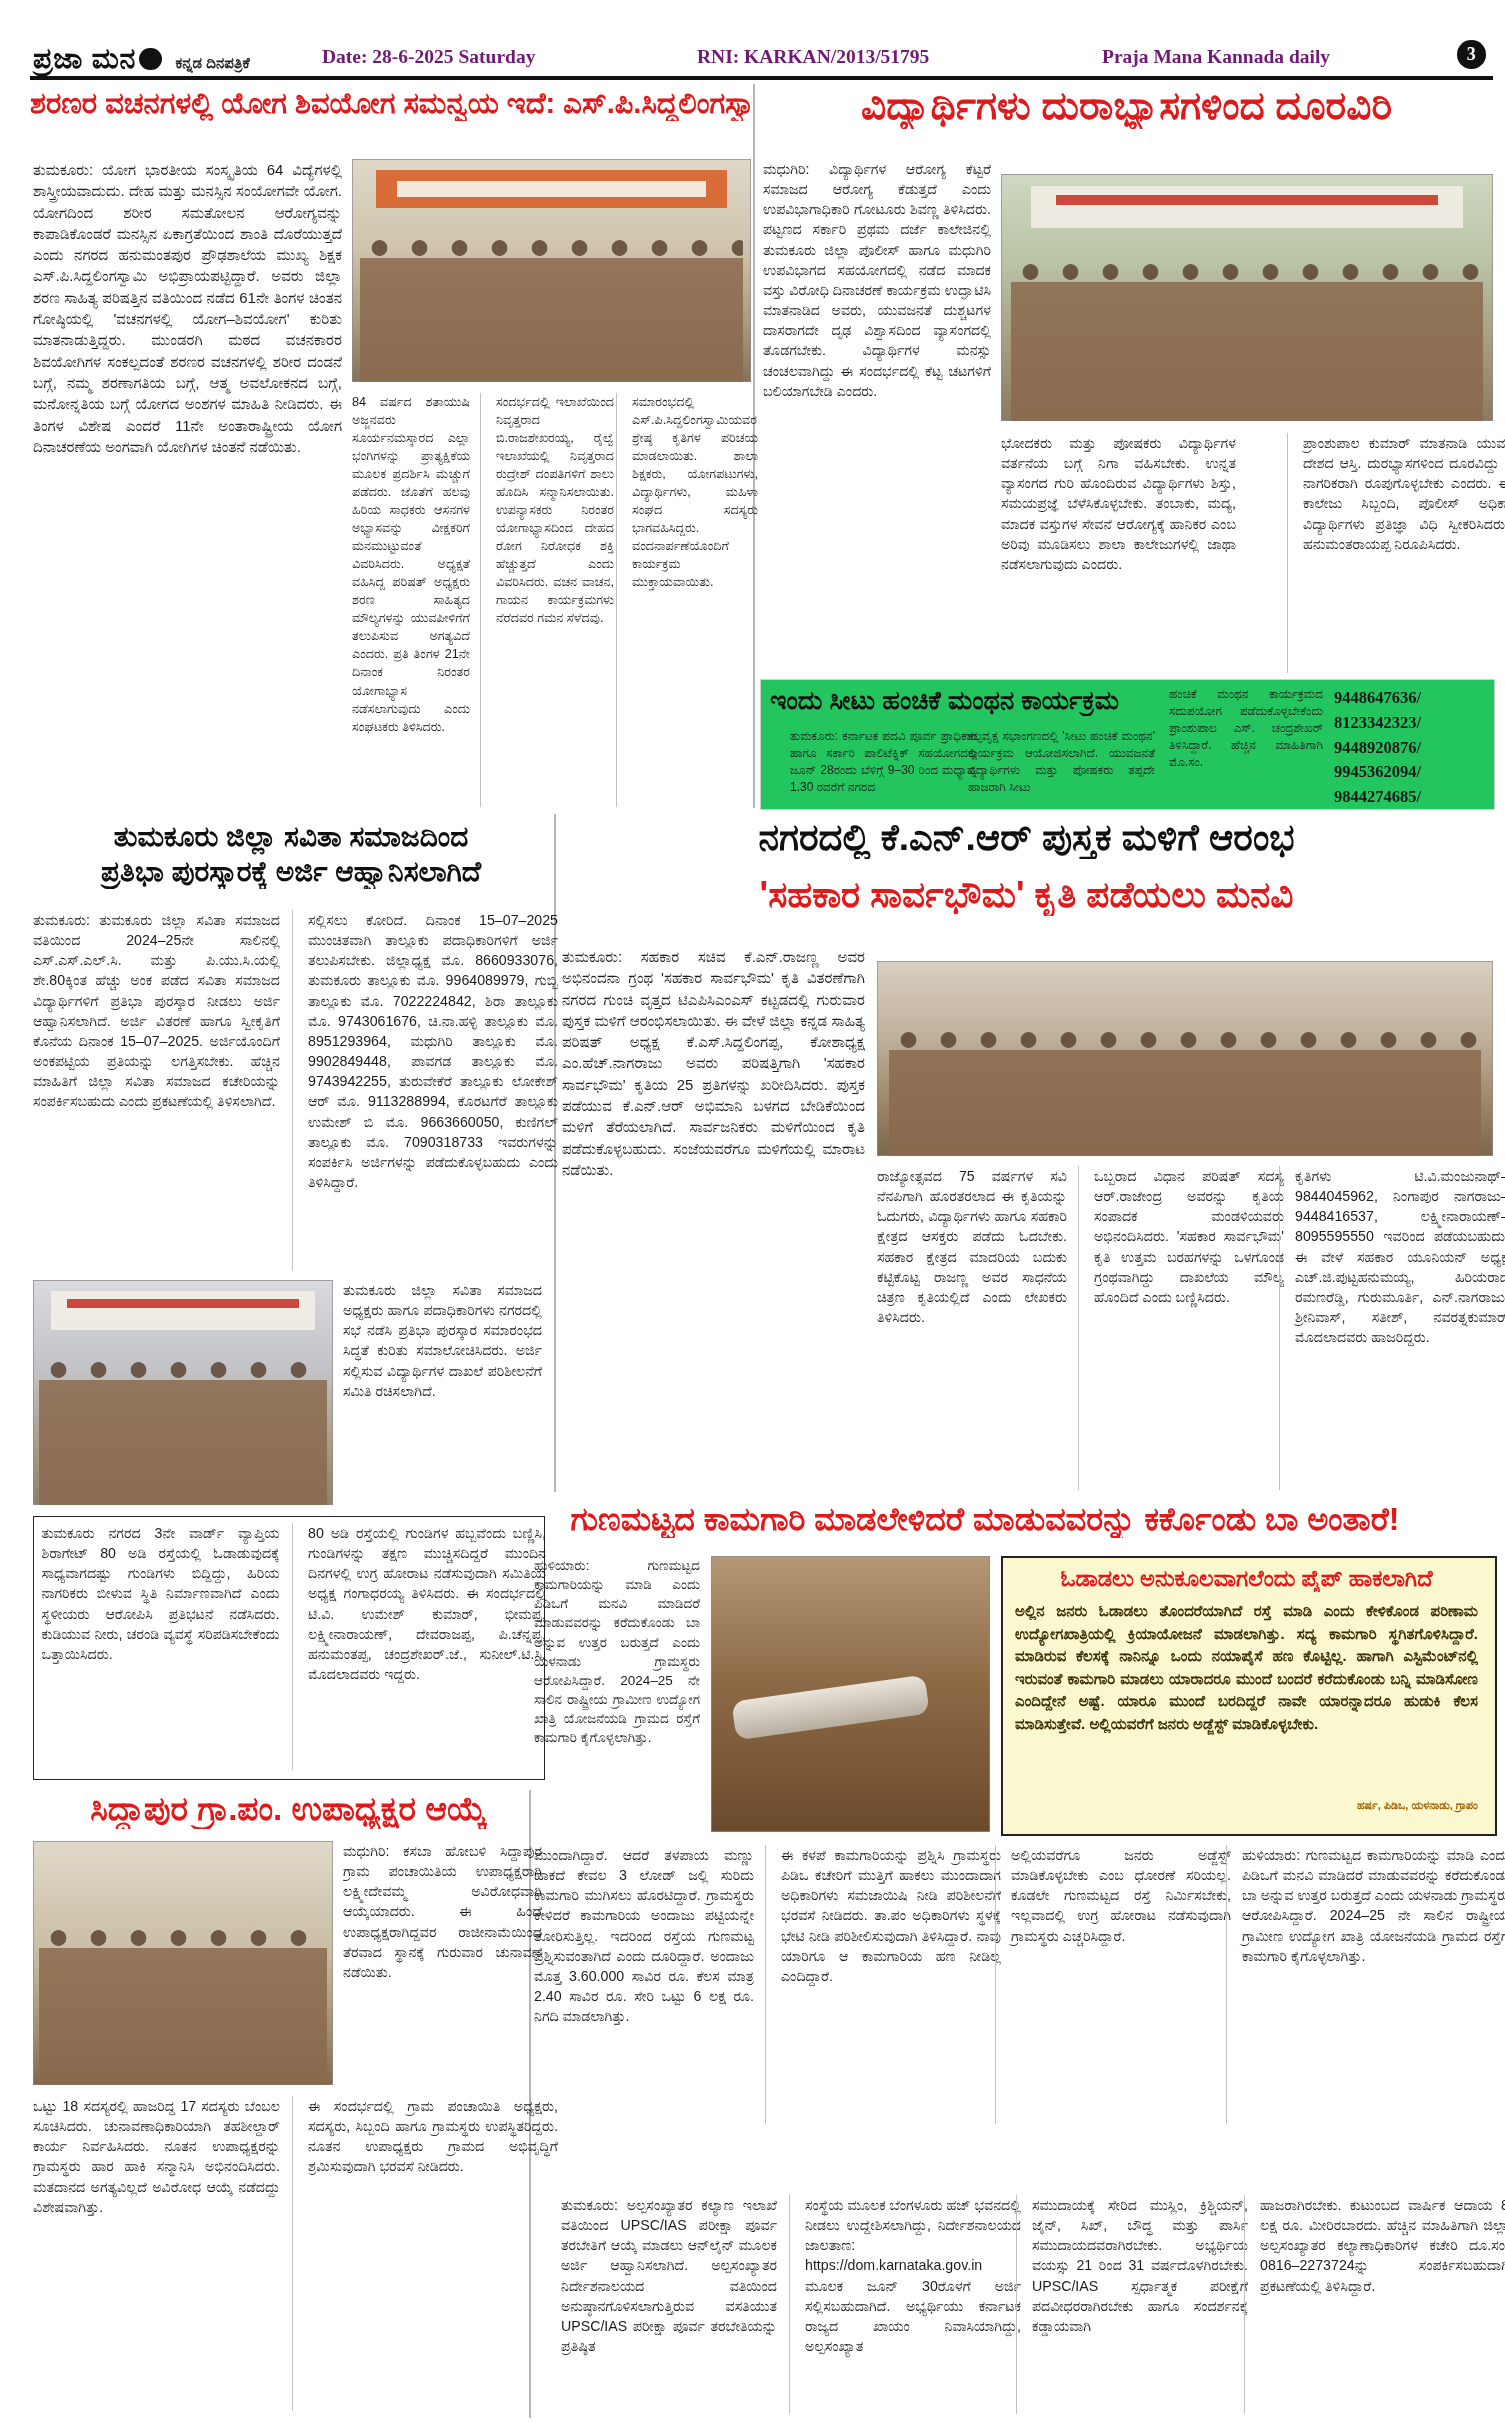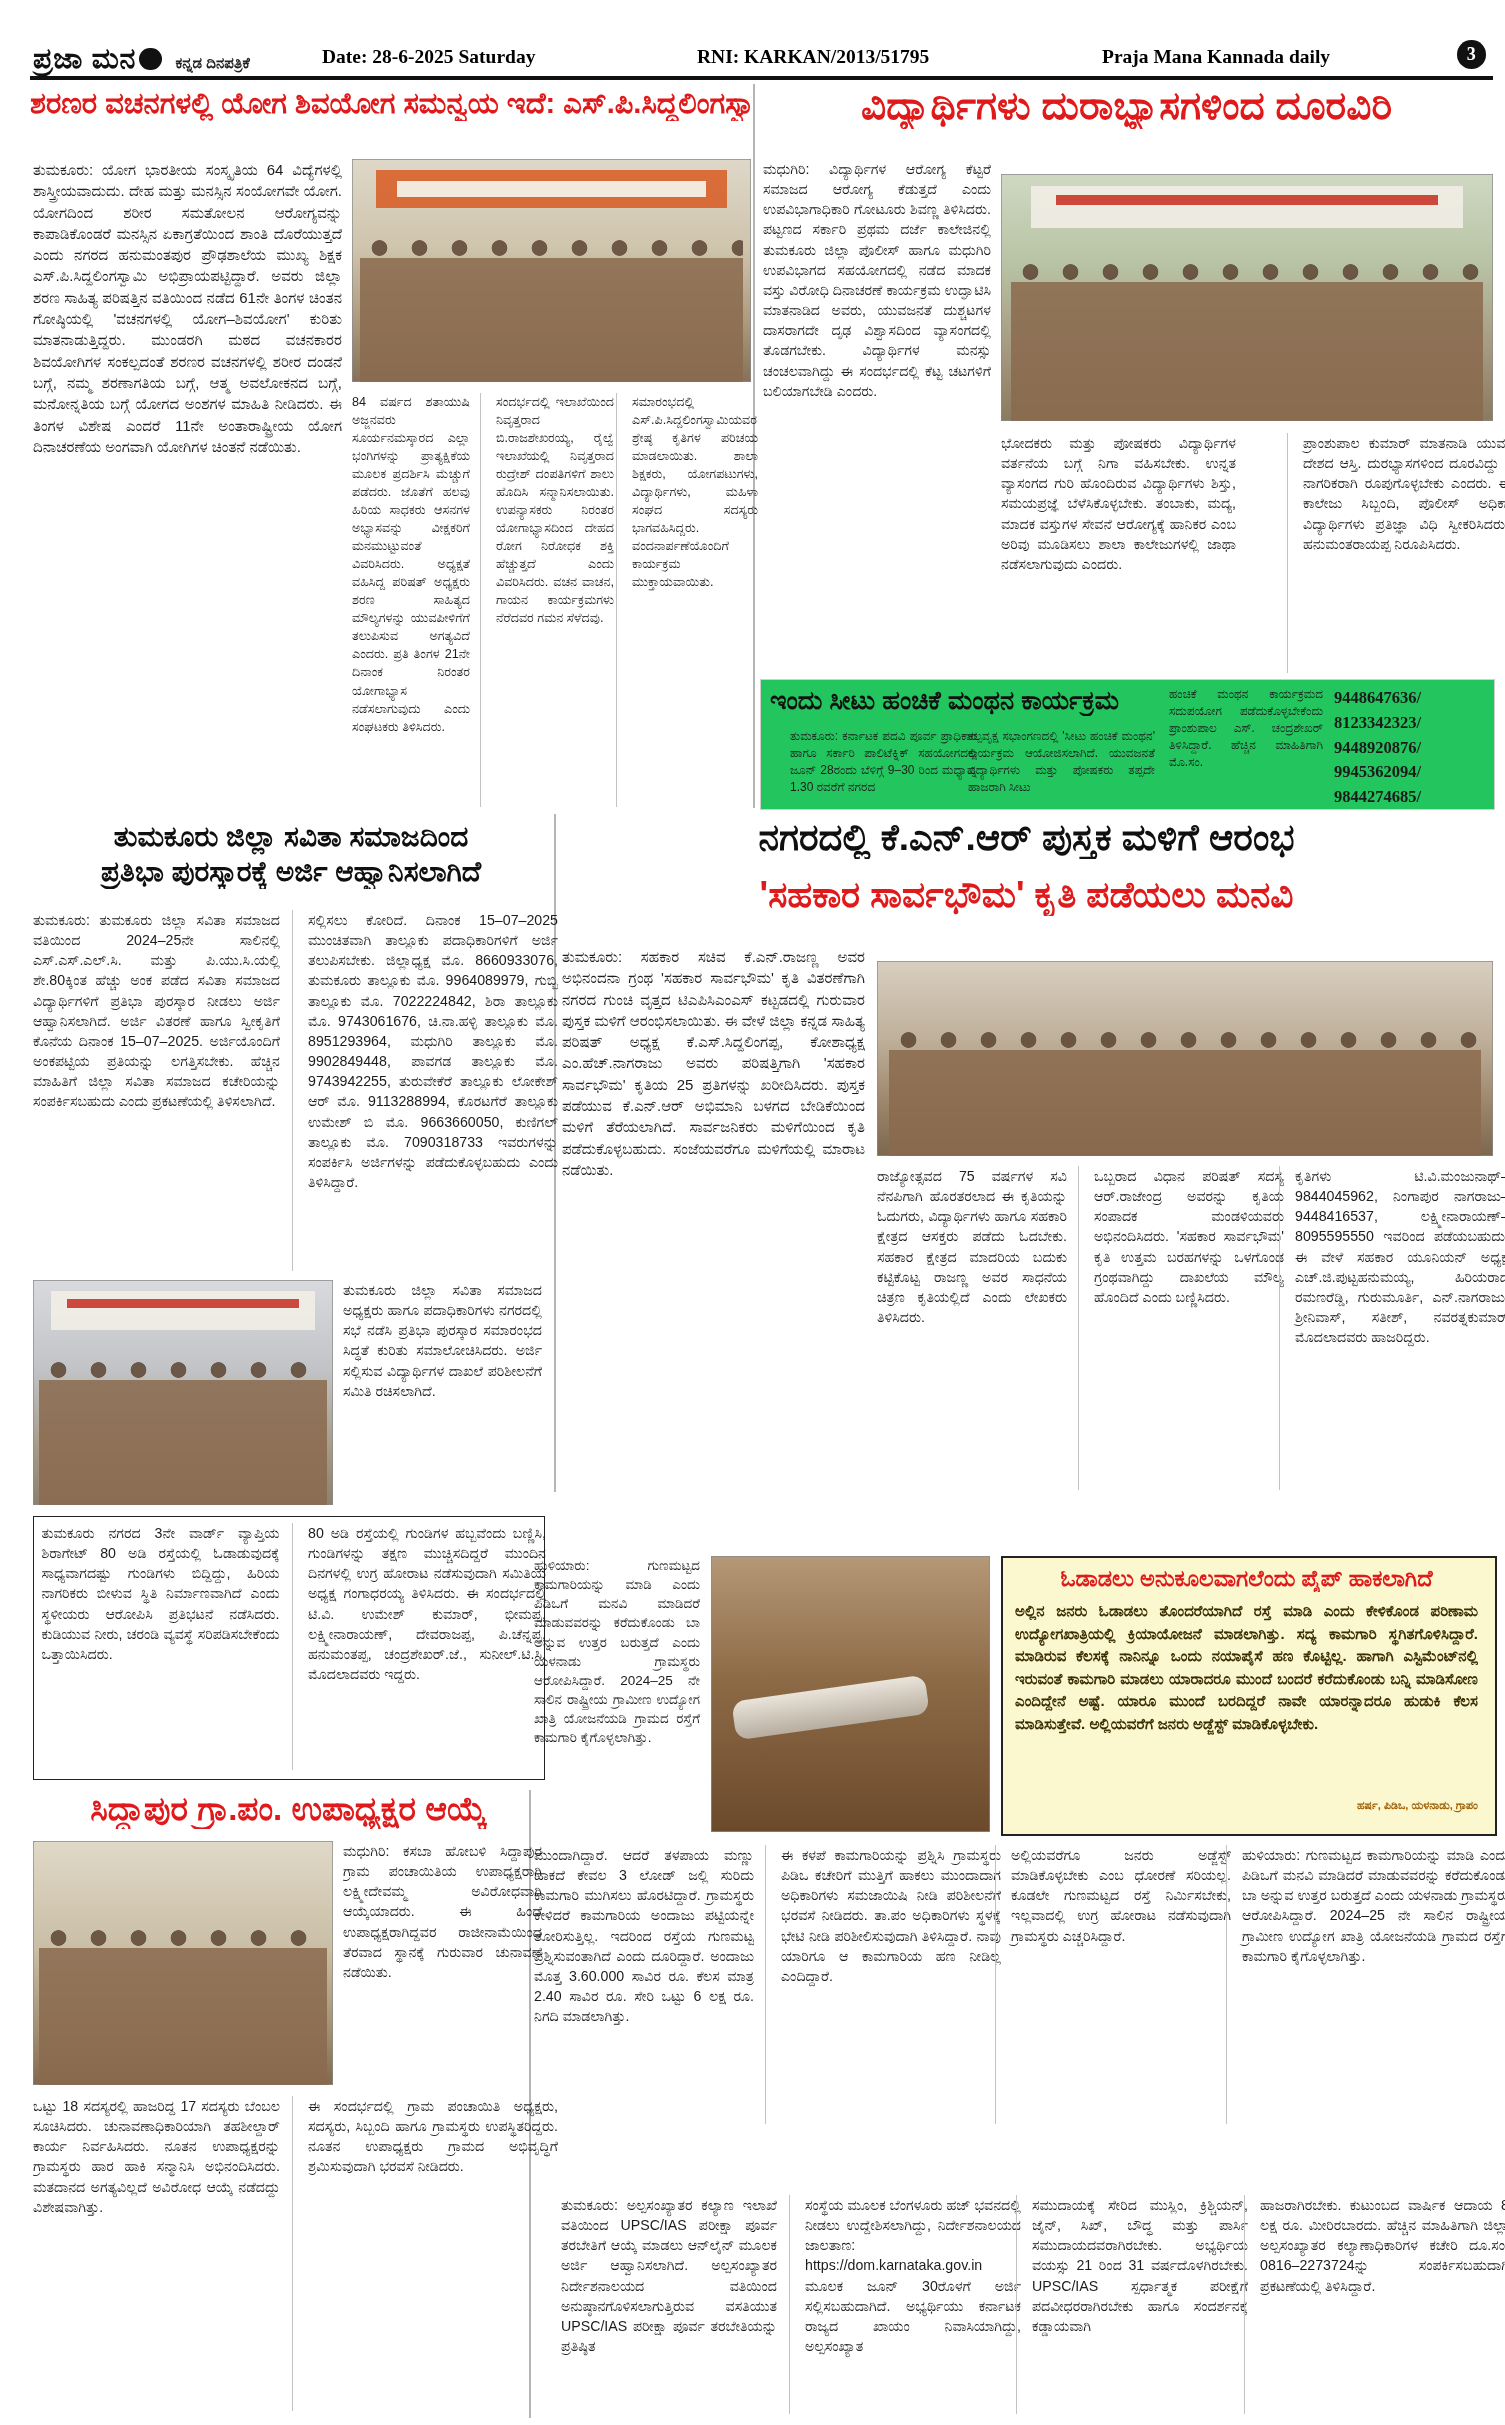--- a/index.html
+++ b/index.html
@@ -3,21 +3,21 @@
 <meta charset="utf-8">
 <style>
   html,body{margin:0;padding:0;background:#e8e8e8;}
   #paper{position:relative;width:1505px;height:2426px;background:#ffffff;margin:0 auto;overflow:hidden;
          font-family:"Liberation Sans","DejaVu Sans",sans-serif;color:#1b1b1b;}
   .abs{position:absolute;}
   
   .mast-logo{font-size:28.5px;font-weight:bold;color:#111;letter-spacing:0.7px;}
   .mast-logo .mark{display:inline-block;width:22.5px;height:22.5px;background:#111;border-radius:50%;vertical-align:-2.2px;margin:0 3px;}
   .mast-sub{font-size:15px;color:#222;font-weight:bold;}
-  .mast-meta{font-family:"Liberation Serif","DejaVu Serif",serif;font-weight:bold;font-size:19.5px;color:#000000;}
+  .mast-meta{font-family:"Liberation Serif","DejaVu Serif",serif;font-weight:bold;font-size:19.5px;color:#701a75;}
   .page-badge{width:28.5px;height:28.5px;border-radius:50%;background:#111;color:#fff;text-align:center;line-height:28.5px;
               font-size:18px;font-weight:bold;font-family:"Liberation Serif",serif;}
   .rule{background:#111;}
   .vrule{background:#b5b5b5;width:1.5px;}
   
   .hl{font-weight:bold;text-align:center;white-space:nowrap;overflow:hidden;}
   .hl-red{color:#e01a1a;}
   .hl-black{color:#101010;}
   .hl-wrap{white-space:normal;line-height:1.25;}
   
@@ -113,20 +113,21 @@
   </div>
 
   <div class="abs hl hl-black" style="left:558px;top:817px;width:937px;font-size:37px;">ನಗರದಲ್ಲಿ ಕೆ.ಎನ್.ಆರ್ ಪುಸ್ತಕ ಮಳಿಗೆ ಆರಂಭ</div>
   <div class="abs hl hl-red" style="left:558px;top:874px;width:937px;font-size:36px;">'ಸಹಕಾರ ಸಾರ್ವಭೌಮ' ಕೃತಿ ಪಡೆಯಲು ಮನವಿ</div>
   <div class="abs col" style="left:562px;top:946px;width:303px;height:544px;font-size:15px;">ತುಮಕೂರು: ಸಹಕಾರ ಸಚಿವ ಕೆ.ಎನ್.ರಾಜಣ್ಣ ಅವರ ಅಭಿನಂದನಾ ಗ್ರಂಥ 'ಸಹಕಾರ ಸಾರ್ವಭೌಮ' ಕೃತಿ ವಿತರಣೆಗಾಗಿ ನಗರದ ಗುಂಚಿ ವೃತ್ತದ ಟಿಎಪಿಸಿಎಂಎಸ್ ಕಟ್ಟಡದಲ್ಲಿ ಗುರುವಾರ ಪುಸ್ತಕ ಮಳಿಗೆ ಆರಂಭಿಸಲಾಯಿತು. ಈ ವೇಳೆ ಜಿಲ್ಲಾ ಕನ್ನಡ ಸಾಹಿತ್ಯ ಪರಿಷತ್ ಅಧ್ಯಕ್ಷ ಕೆ.ಎಸ್.ಸಿದ್ದಲಿಂಗಪ್ಪ, ಕೋಶಾಧ್ಯಕ್ಷ ಎಂ.ಹೆಚ್.ನಾಗರಾಜು ಅವರು ಪರಿಷತ್ತಿಗಾಗಿ 'ಸಹಕಾರ ಸಾರ್ವಭೌಮ' ಕೃತಿಯ 25 ಪ್ರತಿಗಳನ್ನು ಖರೀದಿಸಿದರು. ಪುಸ್ತಕ ಪಡೆಯುವ ಕೆ.ಎನ್.ಆರ್ ಅಭಿಮಾನಿ ಬಳಗದ ಬೇಡಿಕೆಯಿಂದ ಮಳಿಗೆ ತೆರೆಯಲಾಗಿದೆ. ಸಾರ್ವಜನಿಕರು ಮಳಿಗೆಯಿಂದ ಕೃತಿ ಪಡೆದುಕೊಳ್ಳಬಹುದು. ಸಂಜೆಯವರೆಗೂ ಮಳಿಗೆಯಲ್ಲಿ ಮಾರಾಟ ನಡೆಯಿತು.</div>
   <div class="abs photo ph-stall" style="left:877px;top:961px;width:616px;height:195px;" title="book-stall-opening-group-photo"></div>
   <div class="abs col" style="left:877px;top:1166px;width:190px;height:324px;">ರಾಜ್ಯೋತ್ಸವದ 75 ವರ್ಷಗಳ ಸವಿ ನೆನಪಿಗಾಗಿ ಹೊರತರಲಾದ ಈ ಕೃತಿಯನ್ನು ಓದುಗರು, ವಿದ್ಯಾರ್ಥಿಗಳು ಹಾಗೂ ಸಹಕಾರಿ ಕ್ಷೇತ್ರದ ಆಸಕ್ತರು ಪಡೆದು ಓದಬೇಕು. ಸಹಕಾರ ಕ್ಷೇತ್ರದ ಮಾದರಿಯ ಬದುಕು ಕಟ್ಟಿಕೊಟ್ಟ ರಾಜಣ್ಣ ಅವರ ಸಾಧನೆಯ ಚಿತ್ರಣ ಕೃತಿಯಲ್ಲಿದೆ ಎಂದು ಲೇಖಕರು ತಿಳಿಸಿದರು.</div>
   <div class="abs col rl" style="left:1078px;top:1166px;width:190px;height:324px;">ಒಬ್ಬರಾದ ವಿಧಾನ ಪರಿಷತ್ ಸದಸ್ಯ ಆರ್.ರಾಜೇಂದ್ರ ಅವರನ್ನು ಕೃತಿಯ ಸಂಪಾದಕ ಮಂಡಳಿಯವರು ಅಭಿನಂದಿಸಿದರು. 'ಸಹಕಾರ ಸಾರ್ವಭೌಮ' ಕೃತಿ ಉತ್ತಮ ಬರಹಗಳನ್ನು ಒಳಗೊಂಡ ಗ್ರಂಥವಾಗಿದ್ದು ದಾಖಲೆಯ ಮೌಲ್ಯ ಹೊಂದಿದೆ ಎಂದು ಬಣ್ಣಿಸಿದರು.</div>
   <div class="abs col rl" style="left:1279px;top:1166px;width:214px;height:324px;">ಕೃತಿಗಳು ಟಿ.ವಿ.ಮಂಜುನಾಥ್–9844045962, ನಿಂಗಾಪುರ ನಾಗರಾಜು–9448416537, ಲಕ್ಷ್ಮೀನಾರಾಯಣ್–8095595550 ಇವರಿಂದ ಪಡೆಯಬಹುದು. ಈ ವೇಳೆ ಸಹಕಾರ ಯೂನಿಯನ್ ಅಧ್ಯಕ್ಷ ಎಚ್.ಜಿ.ಪುಟ್ಟಹನುಮಯ್ಯ, ಹಿರಿಯರಾದ ರಮಣರೆಡ್ಡಿ, ಗುರುಮೂರ್ತಿ, ಎನ್.ನಾಗರಾಜು, ಶ್ರೀನಿವಾಸ್, ಸತೀಶ್, ನವರತ್ನಕುಮಾರ್ ಮೊದಲಾದವರು ಹಾಜರಿದ್ದರು.</div>
 
+  <div class="abs hl hl-red" style="left:465px;top:1501px;width:1040px;font-size:32px;">ಗುಣಮಟ್ಟದ ಕಾಮಗಾರಿ ಮಾಡಲೇಳಿದರೆ ಮಾಡುವವರನ್ನು ಕರ್ಕೊಂಡು ಬಾ ಅಂತಾರೆ!</div>
   <div class="abs col" style="left:534px;top:1556px;width:166px;height:277px;font-size:13.5px;">ಹುಳಿಯಾರು: ಗುಣಮಟ್ಟದ ಕಾಮಗಾರಿಯನ್ನು ಮಾಡಿ ಎಂದು ಪಿಡಿಒಗೆ ಮನವಿ ಮಾಡಿದರೆ ಮಾಡುವವರನ್ನು ಕರೆದುಕೊಂಡು ಬಾ ಅನ್ನುವ ಉತ್ತರ ಬರುತ್ತದೆ ಎಂದು ಯಳನಾಡು ಗ್ರಾಮಸ್ಥರು ಆರೋಪಿಸಿದ್ದಾರೆ. 2024–25 ನೇ ಸಾಲಿನ ರಾಷ್ಟ್ರೀಯ ಗ್ರಾಮೀಣ ಉದ್ಯೋಗ ಖಾತ್ರಿ ಯೋಜನೆಯಡಿ ಗ್ರಾಮದ ರಸ್ತೆಗೆ ಕಾಮಗಾರಿ ಕೈಗೊಳ್ಳಲಾಗಿತ್ತು.</div>
   <div class="abs photo ph-mud" style="left:711px;top:1556px;width:279px;height:276px;" title="muddy-road-with-pipe"></div>
   <div class="abs yellowbox" style="left:1001px;top:1556px;width:492px;height:276px;">
     <div class="abs yb-title" style="left:7.5px;top:7.5px;width:472px;">ಓಡಾಡಲು ಅನುಕೂಲವಾಗಲೆಂದು ಪೈಪ್ ಹಾಕಲಾಗಿದೆ</div>
     <div class="abs yb-body" style="left:12px;top:42px;width:463px;height:195px;">ಅಲ್ಲಿನ ಜನರು ಓಡಾಡಲು ತೊಂದರೆಯಾಗಿದೆ ರಸ್ತೆ ಮಾಡಿ ಎಂದು ಕೇಳಿಕೊಂಡ ಪರಿಣಾಮ ಉದ್ಯೋಗಖಾತ್ರಿಯಲ್ಲಿ ಕ್ರಿಯಾಯೋಜನೆ ಮಾಡಲಾಗಿತ್ತು. ಸದ್ಯ ಕಾಮಗಾರಿ ಸ್ಥಗಿತಗೊಳಿಸಿದ್ದಾರೆ. ಮಾಡಿರುವ ಕೆಲಸಕ್ಕೆ ನಾನಿನ್ನೂ ಒಂದು ನಯಾಪೈಸೆ ಹಣ ಕೊಟ್ಟಿಲ್ಲ. ಹಾಗಾಗಿ ಎಸ್ಟಿಮೆಂಟ್‌ನಲ್ಲಿ ಇರುವಂತೆ ಕಾಮಗಾರಿ ಮಾಡಲು ಯಾರಾದರೂ ಮುಂದೆ ಬಂದರೆ ಕರೆದುಕೊಂಡು ಬನ್ನಿ ಮಾಡಿಸೋಣ ಎಂದಿದ್ದೇನೆ ಅಷ್ಟೆ. ಯಾರೂ ಮುಂದೆ ಬರದಿದ್ದರೆ ನಾವೇ ಯಾರನ್ನಾದರೂ ಹುಡುಕಿ ಕೆಲಸ ಮಾಡಿಸುತ್ತೇವೆ. ಅಲ್ಲಿಯವರೆಗೆ ಜನರು ಅಡ್ಜೆಸ್ಟ್ ಮಾಡಿಕೊಳ್ಳಬೇಕು.</div>
     <div class="abs signature" style="left:12px;top:241px;width:463px;">ಹರ್ಷ, ಪಿಡಿಒ, ಯಳನಾಡು, ಗ್ರಾಪಂ</div>
   </div>
   <div class="abs col" style="left:534px;top:1845px;width:220px;height:279px;">ಮುಂದಾಗಿದ್ದಾರೆ. ಆದರೆ ತಳಪಾಯ ಮಣ್ಣು ಹಾಕದೆ ಕೇವಲ 3 ಲೋಡ್ ಜಲ್ಲಿ ಸುರಿದು ಕಾಮಗಾರಿ ಮುಗಿಸಲು ಹೊರಟಿದ್ದಾರೆ. ಗ್ರಾಮಸ್ಥರು ಕೇಳಿದರೆ ಕಾಮಗಾರಿಯ ಅಂದಾಜು ಪಟ್ಟಿಯನ್ನೇ ತೋರಿಸುತ್ತಿಲ್ಲ. ಇದರಿಂದ ರಸ್ತೆಯ ಗುಣಮಟ್ಟ ಪ್ರಶ್ನಿಸುವಂತಾಗಿದೆ ಎಂದು ದೂರಿದ್ದಾರೆ. ಅಂದಾಜು ಮೊತ್ತ 3.60.000 ಸಾವಿರ ರೂ. ಕೆಲಸ ಮಾತ್ರ 2.40 ಸಾವಿರ ರೂ. ಸೇರಿ ಒಟ್ಟು 6 ಲಕ್ಷ ರೂ. ನಿಗದಿ ಮಾಡಲಾಗಿತ್ತು.</div>
   <div class="abs col rl" style="left:765px;top:1845px;width:220px;height:279px;">ಈ ಕಳಪೆ ಕಾಮಗಾರಿಯನ್ನು ಪ್ರಶ್ನಿಸಿ ಗ್ರಾಮಸ್ಥರು ಪಿಡಿಒ ಕಚೇರಿಗೆ ಮುತ್ತಿಗೆ ಹಾಕಲು ಮುಂದಾದಾಗ ಅಧಿಕಾರಿಗಳು ಸಮಜಾಯಿಷಿ ನೀಡಿ ಪರಿಶೀಲನೆಗೆ ಭರವಸೆ ನೀಡಿದರು. ತಾ.ಪಂ ಅಧಿಕಾರಿಗಳು ಸ್ಥಳಕ್ಕೆ ಭೇಟಿ ನೀಡಿ ಪರಿಶೀಲಿಸುವುದಾಗಿ ತಿಳಿಸಿದ್ದಾರೆ. ನಾವು ಯಾರಿಗೂ ಆ ಕಾಮಗಾರಿಯ ಹಣ ನೀಡಿಲ್ಲ ಎಂದಿದ್ದಾರೆ.</div>
   <div class="abs col rl" style="left:995px;top:1845px;width:220px;height:279px;">ಅಲ್ಲಿಯವರೆಗೂ ಜನರು ಅಡ್ಜೆಸ್ಟ್ ಮಾಡಿಕೊಳ್ಳಬೇಕು ಎಂಬ ಧೋರಣೆ ಸರಿಯಲ್ಲ. ಕೂಡಲೇ ಗುಣಮಟ್ಟದ ರಸ್ತೆ ನಿರ್ಮಿಸಬೇಕು, ಇಲ್ಲವಾದಲ್ಲಿ ಉಗ್ರ ಹೋರಾಟ ನಡೆಸುವುದಾಗಿ ಗ್ರಾಮಸ್ಥರು ಎಚ್ಚರಿಸಿದ್ದಾರೆ.</div>

